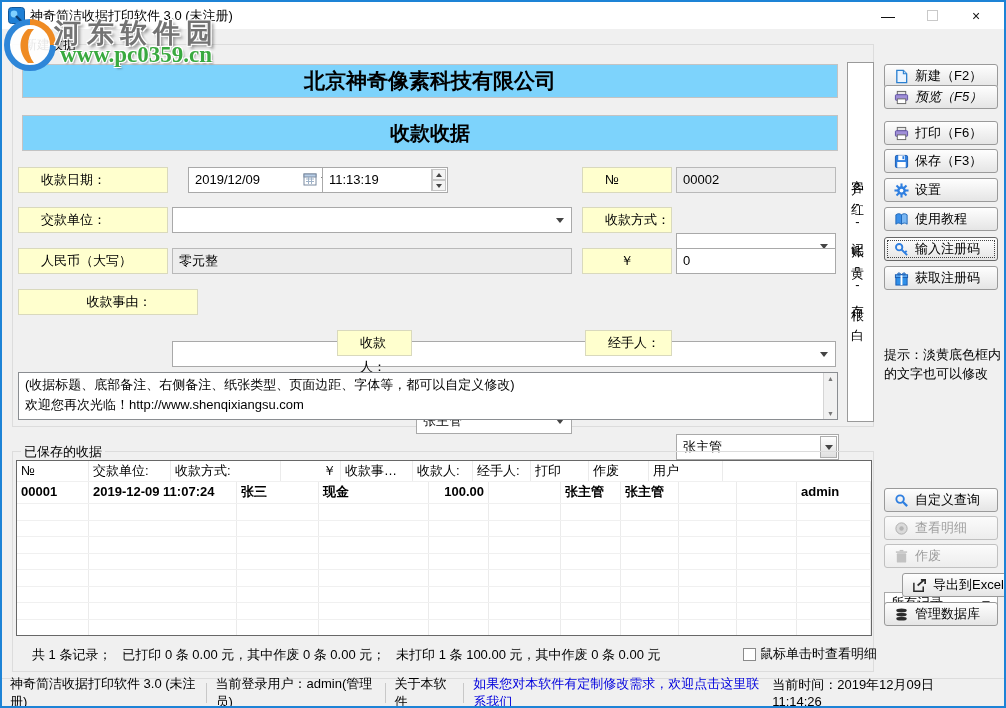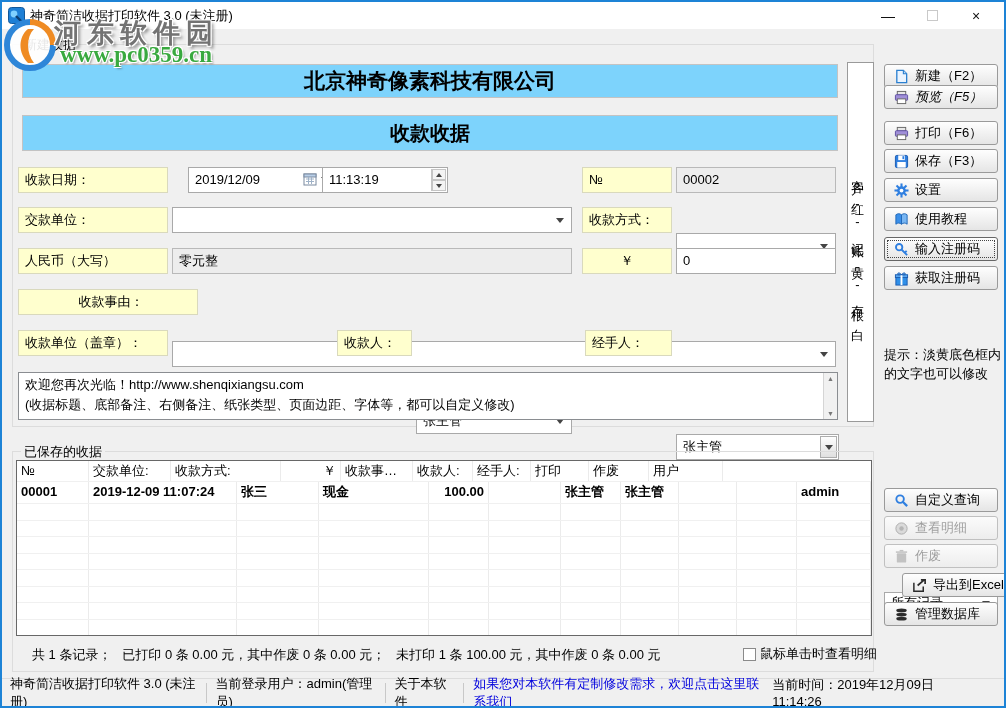--- a/index.html
+++ b/index.html
@@ -22,21 +22,21 @@
             letter-spacing:6px; white-space:nowrap;
             text-shadow:-1px -1px 0 #fff,1px -1px 0 #fff,-1px 1px 0 #fff,1px 1px 0 #fff,3px 3px 3px rgba(40,40,40,.45); }
   .wm-url{ position:absolute; left:58px; top:27px; font-family:"Liberation Serif","DejaVu Serif",serif;
            font-size:23px; font-weight:bold; color:#39a93f; white-space:nowrap;
            text-shadow:-1px -1px 0 #fff,1px -1px 0 #fff,-1px 1px 0 #fff,1px 1px 0 #fff,2px 2px 2px rgba(40,40,40,.4); }
   
   .groupbox{ position:absolute; border:1px solid #dcdcdc; }
   .grouplabel{ position:absolute; top:-9px; left:8px; background:#f0f0f0; padding:0 3px; font-size:13px; }
   
   .field{ position:absolute; height:26px; line-height:24px; font-size:13px; }
-  .ylabel{ background:#ffffce; border:1px solid #d9d9bd; padding-left:6px; }
+  .ylabel{ background:#ffffce; border:1px solid #d9d9bd; padding-left:22px; }
   .ylabel.center{ text-align:center; padding-left:0; }
   .tbox{ background:#fff; border:1px solid #a9a9a9; padding-left:6px; }
   .ro{ background:#ededed; border:1px solid #b9b9b9; padding-left:6px; }
   .combo{ background:#fff; border:1px solid #a9a9a9; padding-left:6px; position:relative; }
   .combo .arr{ position:absolute; right:7px; top:10px; width:0; height:0;
                border-left:4px solid transparent; border-right:4px solid transparent; border-top:5px solid #444; }
   .combo3d .btn3d{ position:absolute; right:1px; top:1px; bottom:1px; width:17px; background:linear-gradient(#fefefe,#e0e0e0);
                    border:1px solid #adadad; display:flex; align-items:center; justify-content:center; }
   .combo3d .btn3d i{ width:0; height:0; border-left:4px solid transparent; border-right:4px solid transparent; border-top:5px solid #444; }
   .bigbox{ position:absolute; background:#7dd3fc; border:1px solid #c3c3c3; text-align:center;
@@ -160,36 +160,35 @@
   <div class="field ylabel" style="left:16px;top:246px;width:150px;">人民币（大写）</div>
   <div class="field ro" style="left:170px;top:246px;width:400px;">零元整</div>
   <div class="field ylabel center" style="left:580px;top:246px;width:90px;">￥</div>
   <div class="field tbox" style="left:674px;top:246px;width:160px;">0</div>
 
   <div class="field ylabel" style="left:16px;top:287px;width:180px;text-align:center;">收款事由：</div>
   <div class="field combo" style="left:170px;top:287px;width:664px;">
     <span></span><i class="arr"></i>
   </div>
 
-  <div class="field ylabel" style="left:16px;top:328px;width:150px;">收款单位（盖章）：</div>
   <div class="field ylabel" style="left:335px;top:328px;width:75px;">收款人：</div>
   <div class="field combo" style="left:414px;top:328px;width:156px;">
     <span>张主管</span><i class="arr"></i>
   </div>
   <div class="field ylabel" style="left:583px;top:328px;width:87px;">经手人：</div>
   <div class="field combo combo3d" style="left:674px;top:328px;width:163px;">
     <span>张主管</span>
     <span class="btn3d">
         <i></i>
       </span>
   </div>
 
   <div class="remarks" style="left:16px;top:370px;width:820px;height:48px;">
+    <div>(收据标题、底部备注、右侧备注、纸张类型、页面边距、字体等，都可以自定义修改)</div>
     <div>欢迎您再次光临！http://www.shenqixiangsu.com</div>
-    <div>(收据标题、底部备注、右侧备注、纸张类型、页面边距、字体等，都可以自定义修改)</div>
     <span class="sb">
         <i>▲</i>
         <i>▼</i>
       </span>
   </div>
 
   <div class="vstrip" style="left:845px;top:60px;width:27px;height:360px;">客户-红--记账-黄--存根-白</div>
 
   <div class="btn" style="left:882px;top:62px;">
     <svg width="15" height="15" viewBox="0 0 16 16">

